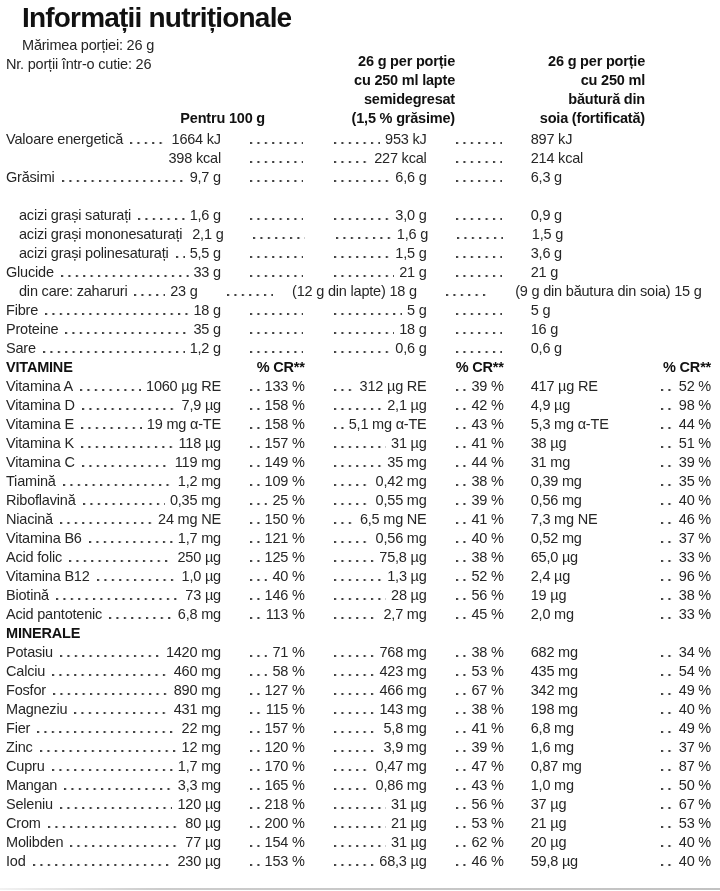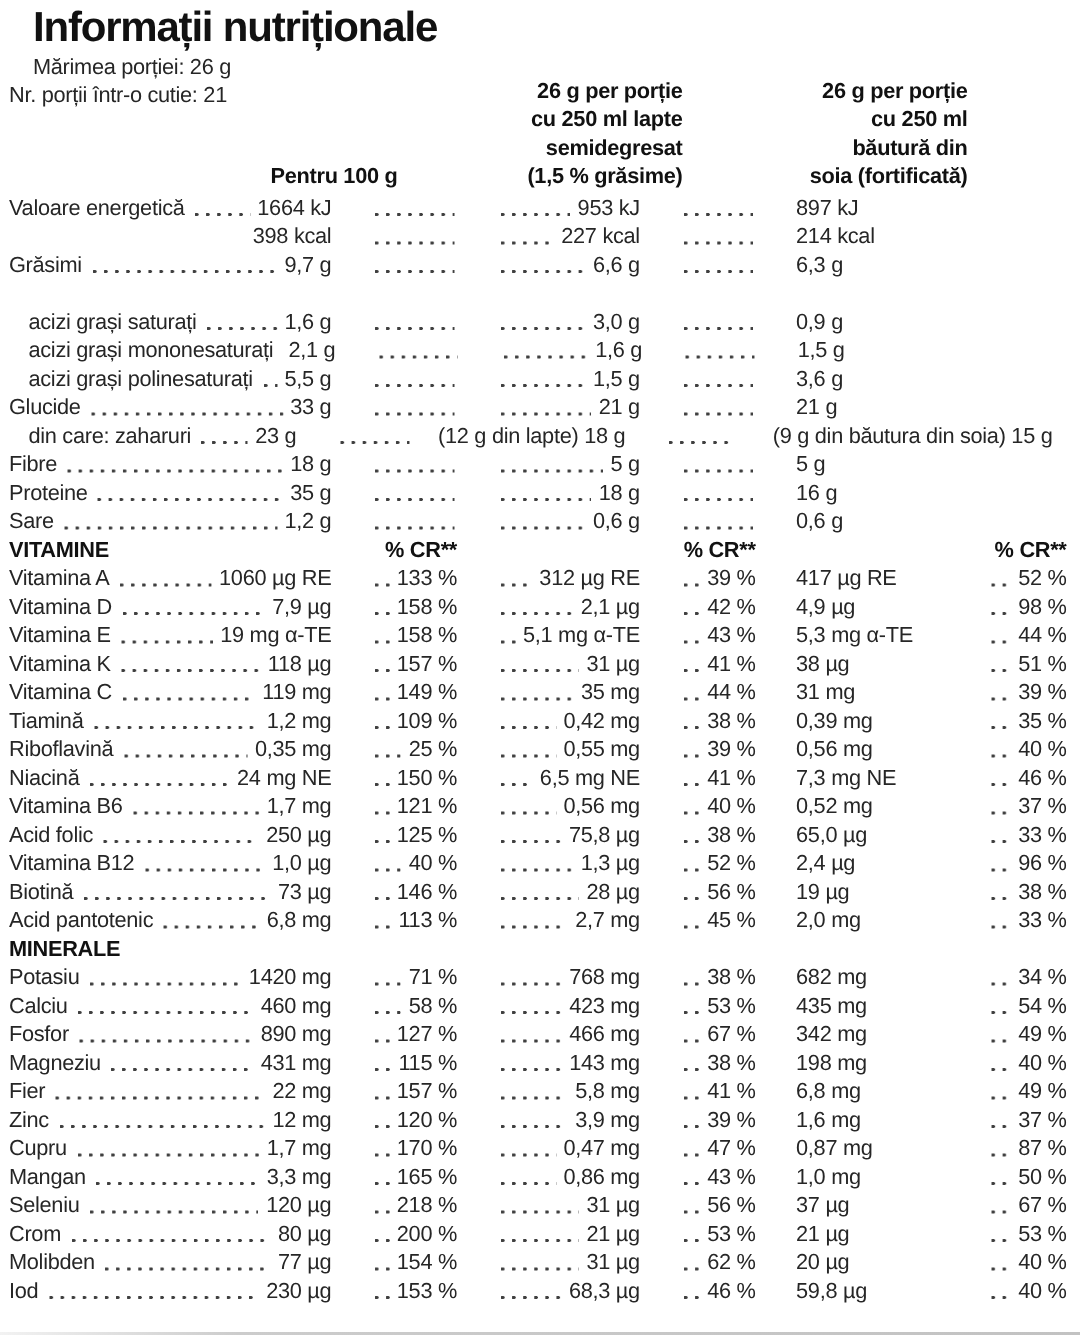--- a/index.html
+++ b/index.html
@@ -55,21 +55,21 @@
 </style>
 </head>
 <body>
 
 <div class="page">
   <div class="content">
 
     <div class="top-area">
       <div class="title">Informații nutriționale</div>
       <div class="meta1">Mărimea porției: 26 g</div>
-      <div class="meta2">Nr. porții într-o cutie: 21</div>
+      <div class="meta2">Nr. porții într-o cutie: 26</div>
 
       <div class="colhead colhead-per100">Pentru 100 g</div>
 
       <div class="colhead colhead-milk">
         <div>26 g per porție</div>
         <div>cu 250 ml lapte</div>
         <div>semidegresat</div>
         <div>(1,5 % grăsime)</div>
       </div>
 

